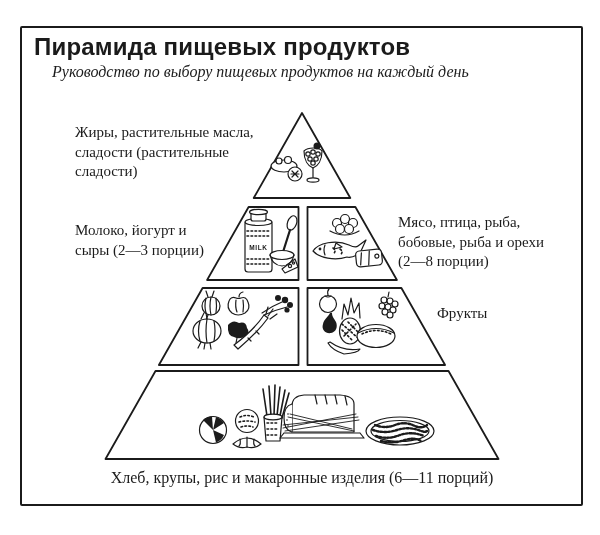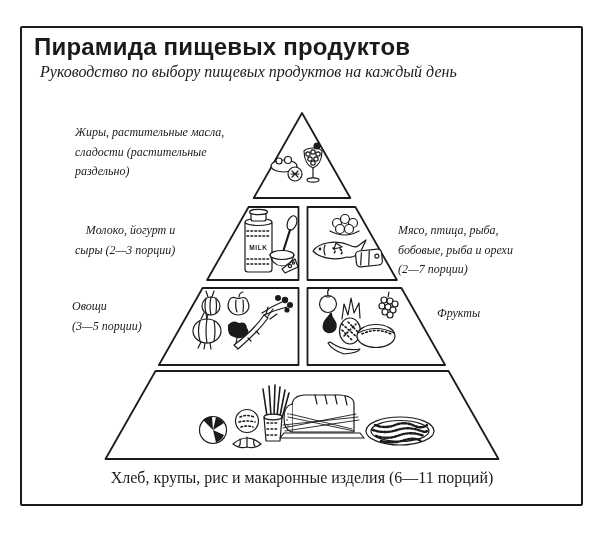--- a/index.html
+++ b/index.html
@@ -12,29 +12,29 @@
   .frame {
     position:absolute; left:20px; top:26px; width:559px; height:476px;
     border:2px solid var(--ink,#1b1b1b); border-radius:2px;
   }
   .title {
     position:absolute; left:34px; top:33px; margin:0;
     font-family:"Liberation Sans", sans-serif; font-weight:bold;
     font-size:24px; letter-spacing:0.2px; white-space:nowrap;
   }
   .subtitle {
-    position:absolute; left:40px; top:63px; margin:0;
+    position:absolute; left:52px; top:63px; margin:0;
     font-style:italic; font-size:16px; white-space:nowrap;
   }
   .diagram { position:absolute; left:0; top:0; width:600px; height:535px; }
-  .lbl { position:absolute; font-size:12px; line-height:19.5px;font-style:italic; }
+  .lbl { position:absolute; font-size:15px; line-height:19.5px; }
   .lbl div { white-space:nowrap; }
   #lbl-fats   { left:75px;  top:123px; }
-  #lbl-dairy  { left:75px;  top:221px;text-align:right; }
-  #lbl-meat   { left:398px; top:213px;margin-top:8px; }
+  #lbl-dairy  { left:75px;  top:221px; }
+  #lbl-meat   { left:398px; top:213px; }
   #lbl-veg    { left:72px;  top:297px; }
   #lbl-fruit  { left:437px; top:304px; }
   .caption {
     position:absolute; left:0; top:469px; width:604px;
     text-align:center; font-size:16px;
   }
   
   .tier { fill:#fff; stroke:var(--ink,#1b1b1b); stroke-width:1.8; stroke-linejoin:round; }
   .ln   { fill:none; stroke:var(--ink,#1b1b1b); stroke-width:1.2; stroke-linecap:round; stroke-linejoin:round; }
   .sh   { fill:#fff; stroke:var(--ink,#1b1b1b); stroke-width:1.2; stroke-linejoin:round; }
@@ -187,38 +187,34 @@
       <path class="spk" d="M375,425 Q385,429 395,425 Q405,421 415,426 Q422,429 427,425"></path>
       <path class="spk" d="M373,430 Q385,434 397,430 Q409,426 421,431 Q426,433 428,430"></path>
       <path class="spk" d="M376,436 Q388,440 400,435 Q412,431 424,436"></path>
       <path class="spk" d="M381,441 Q393,444 405,440 Q415,437 421,441"></path>
     </g>
   </svg>
 
   <div class="lbl" id="lbl-fats">
     <div>Жиры, растительные масла,</div>
     <div>сладости (растительные</div>
-    <div>раздельно)</div>
+    <div>сладости)</div>
   </div>
 
   <div class="lbl" id="lbl-dairy">
     <div>Молоко, йогурт и</div>
     <div>сыры (2—3 порции)</div>
   </div>
 
   <div class="lbl" id="lbl-meat">
     <div>Мясо, птица, рыба,</div>
     <div>бобовые, рыба и орехи</div>
-    <div>(2—7 порции)</div>
-  </div>
-
-  <div class="lbl" id="lbl-veg">
-    <div>Овощи</div>
-    <div>(3—5 порции)</div>
-  </div>
+    <div>(2—8 порции)</div>
+  </div>
+
 
   <div class="lbl" id="lbl-fruit">
     <div>Фрукты</div>
   </div>
 
   <div class="caption">Хлеб, крупы, рис и макаронные изделия (6—11 порций)</div>
 
 </div>
 
 </body></html>

